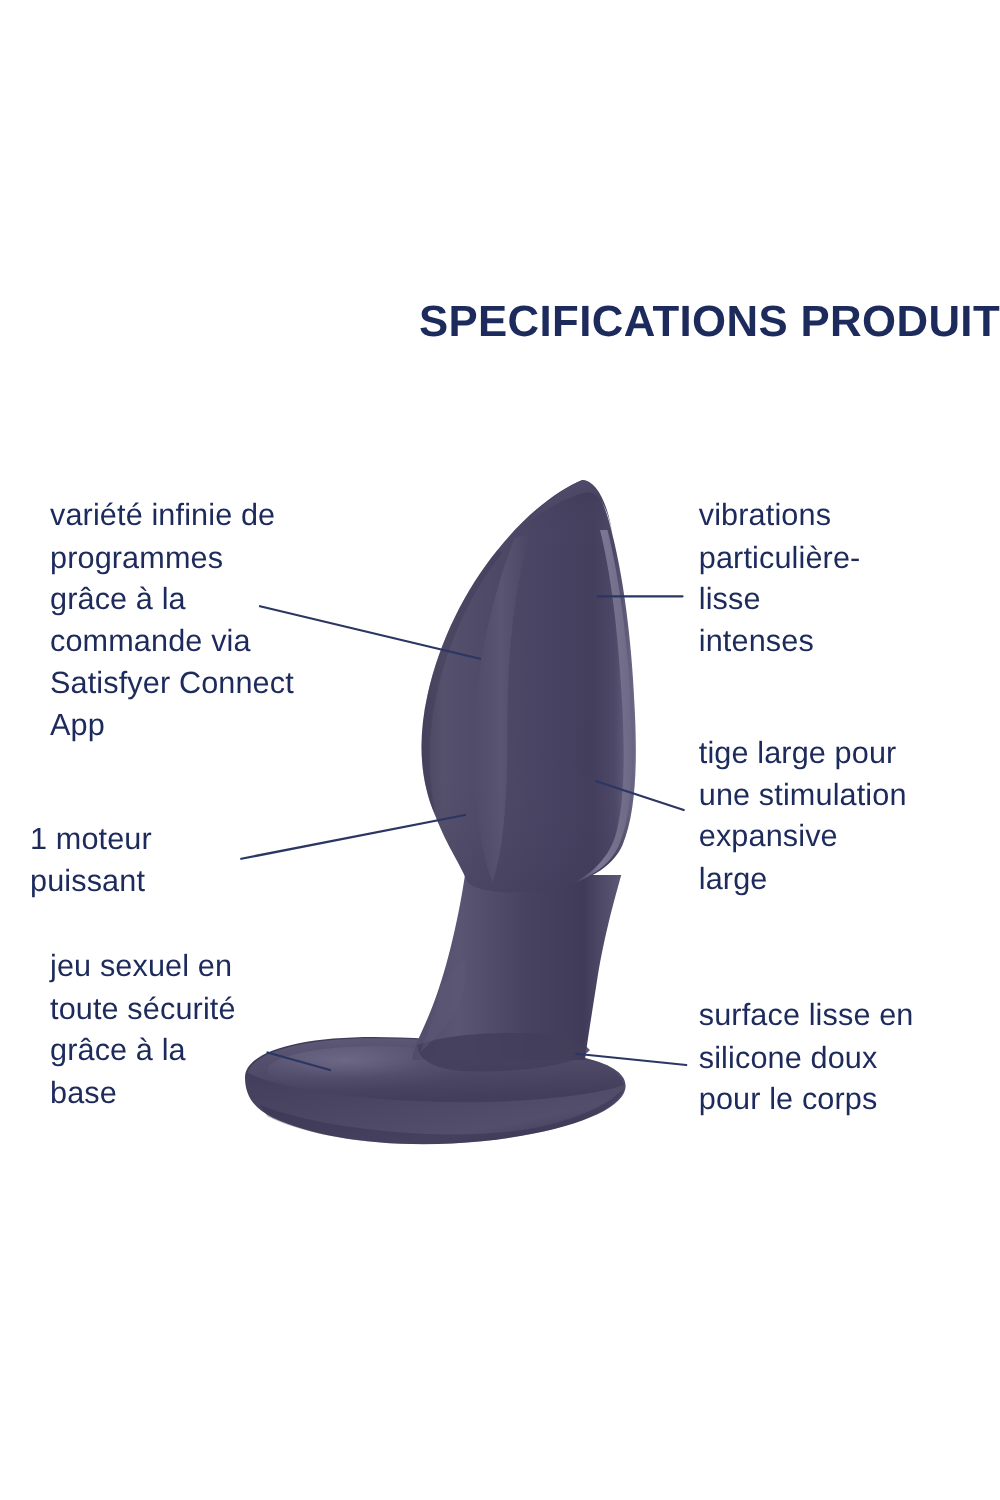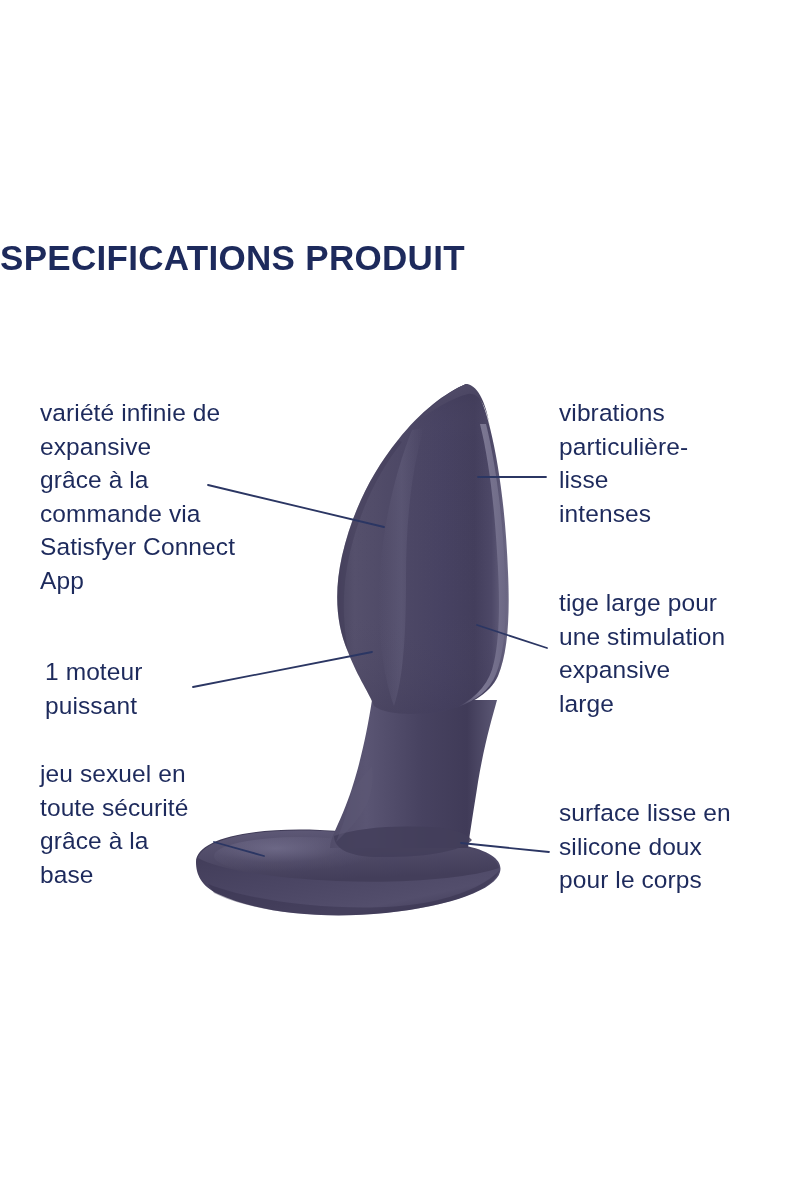--- a/index.html
+++ b/index.html
@@ -23,21 +23,21 @@
     height: 1200px;
     background: #ffffff;
   }
 
   
   #page-title {
     position: absolute;
     left: 0;
     top: 238px;
     width: 800px;
-    text-align: left;
+    text-align: right;
     font-size: 35px;
     font-weight: bold;
     letter-spacing: 0.3px;
     color: #1d2a5c;
     white-space: nowrap;
   }
 
   
   #product-illustration {
     position: absolute;
@@ -53,21 +53,21 @@
     font-size: 24.5px;
     line-height: 33.5px;
     font-weight: 400;
     letter-spacing: 0.1px;
     white-space: pre-line;
   }
   .callout-label.left  { text-align: left; }
   .callout-label.right { text-align: left; }
 
   #label-programmes   { left: 40px;  top: 396px; width: 262px; }
-  #label-motor        { left: 45px;  top: 655px; width: 230px; }
+  #label-motor        { left: 24px;  top: 655px; width: 230px; }
   #label-safe-base    { left: 40px;  top: 757px; width: 232px; }
 
   #label-vibrations   { left: 559px; top: 396px; width: 232px; }
   #label-wide-shaft   { left: 559px; top: 586px; width: 238px; }
   #label-silicone     { left: 559px; top: 796px; width: 238px; }
 
   
   #leader-lines {
     position: absolute;
     left: 0; top: 0;
@@ -225,21 +225,21 @@
   <svg id="leader-lines" viewBox="0 0 800 1200" width="800" height="1200" xmlns="http://www.w3.org/2000/svg">
     <line x1="208" y1="485" x2="384" y2="527" stroke="#2b3663" stroke-width="1.8" stroke-linecap="round"></line>
     <line x1="193" y1="687" x2="372" y2="652" stroke="#2b3663" stroke-width="1.8" stroke-linecap="round"></line>
     <line x1="214" y1="842" x2="264" y2="856" stroke="#2b3663" stroke-width="1.8" stroke-linecap="round"></line>
     <line x1="478" y1="477" x2="546" y2="477" stroke="#2b3663" stroke-width="1.8" stroke-linecap="round"></line>
     <line x1="477" y1="625" x2="547" y2="648" stroke="#2b3663" stroke-width="1.8" stroke-linecap="round"></line>
     <line x1="461" y1="843" x2="549" y2="852" stroke="#2b3663" stroke-width="1.8" stroke-linecap="round"></line>
   </svg>
 
   <div class="callout-label left" id="label-programmes">variété infinie de
-expansive
+programmes
 grâce à la
 commande via
 Satisfyer Connect
 App</div>
 
   <div class="callout-label left" id="label-motor">1 moteur
 puissant</div>
 
   <div class="callout-label left" id="label-safe-base">jeu sexuel en
 toute sécurité

